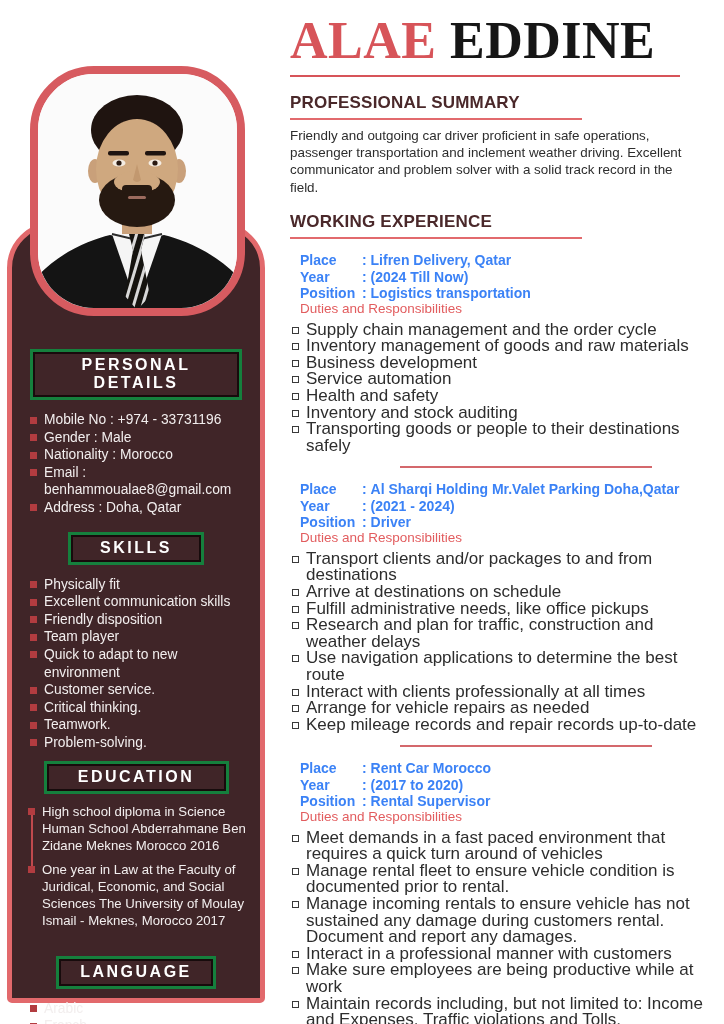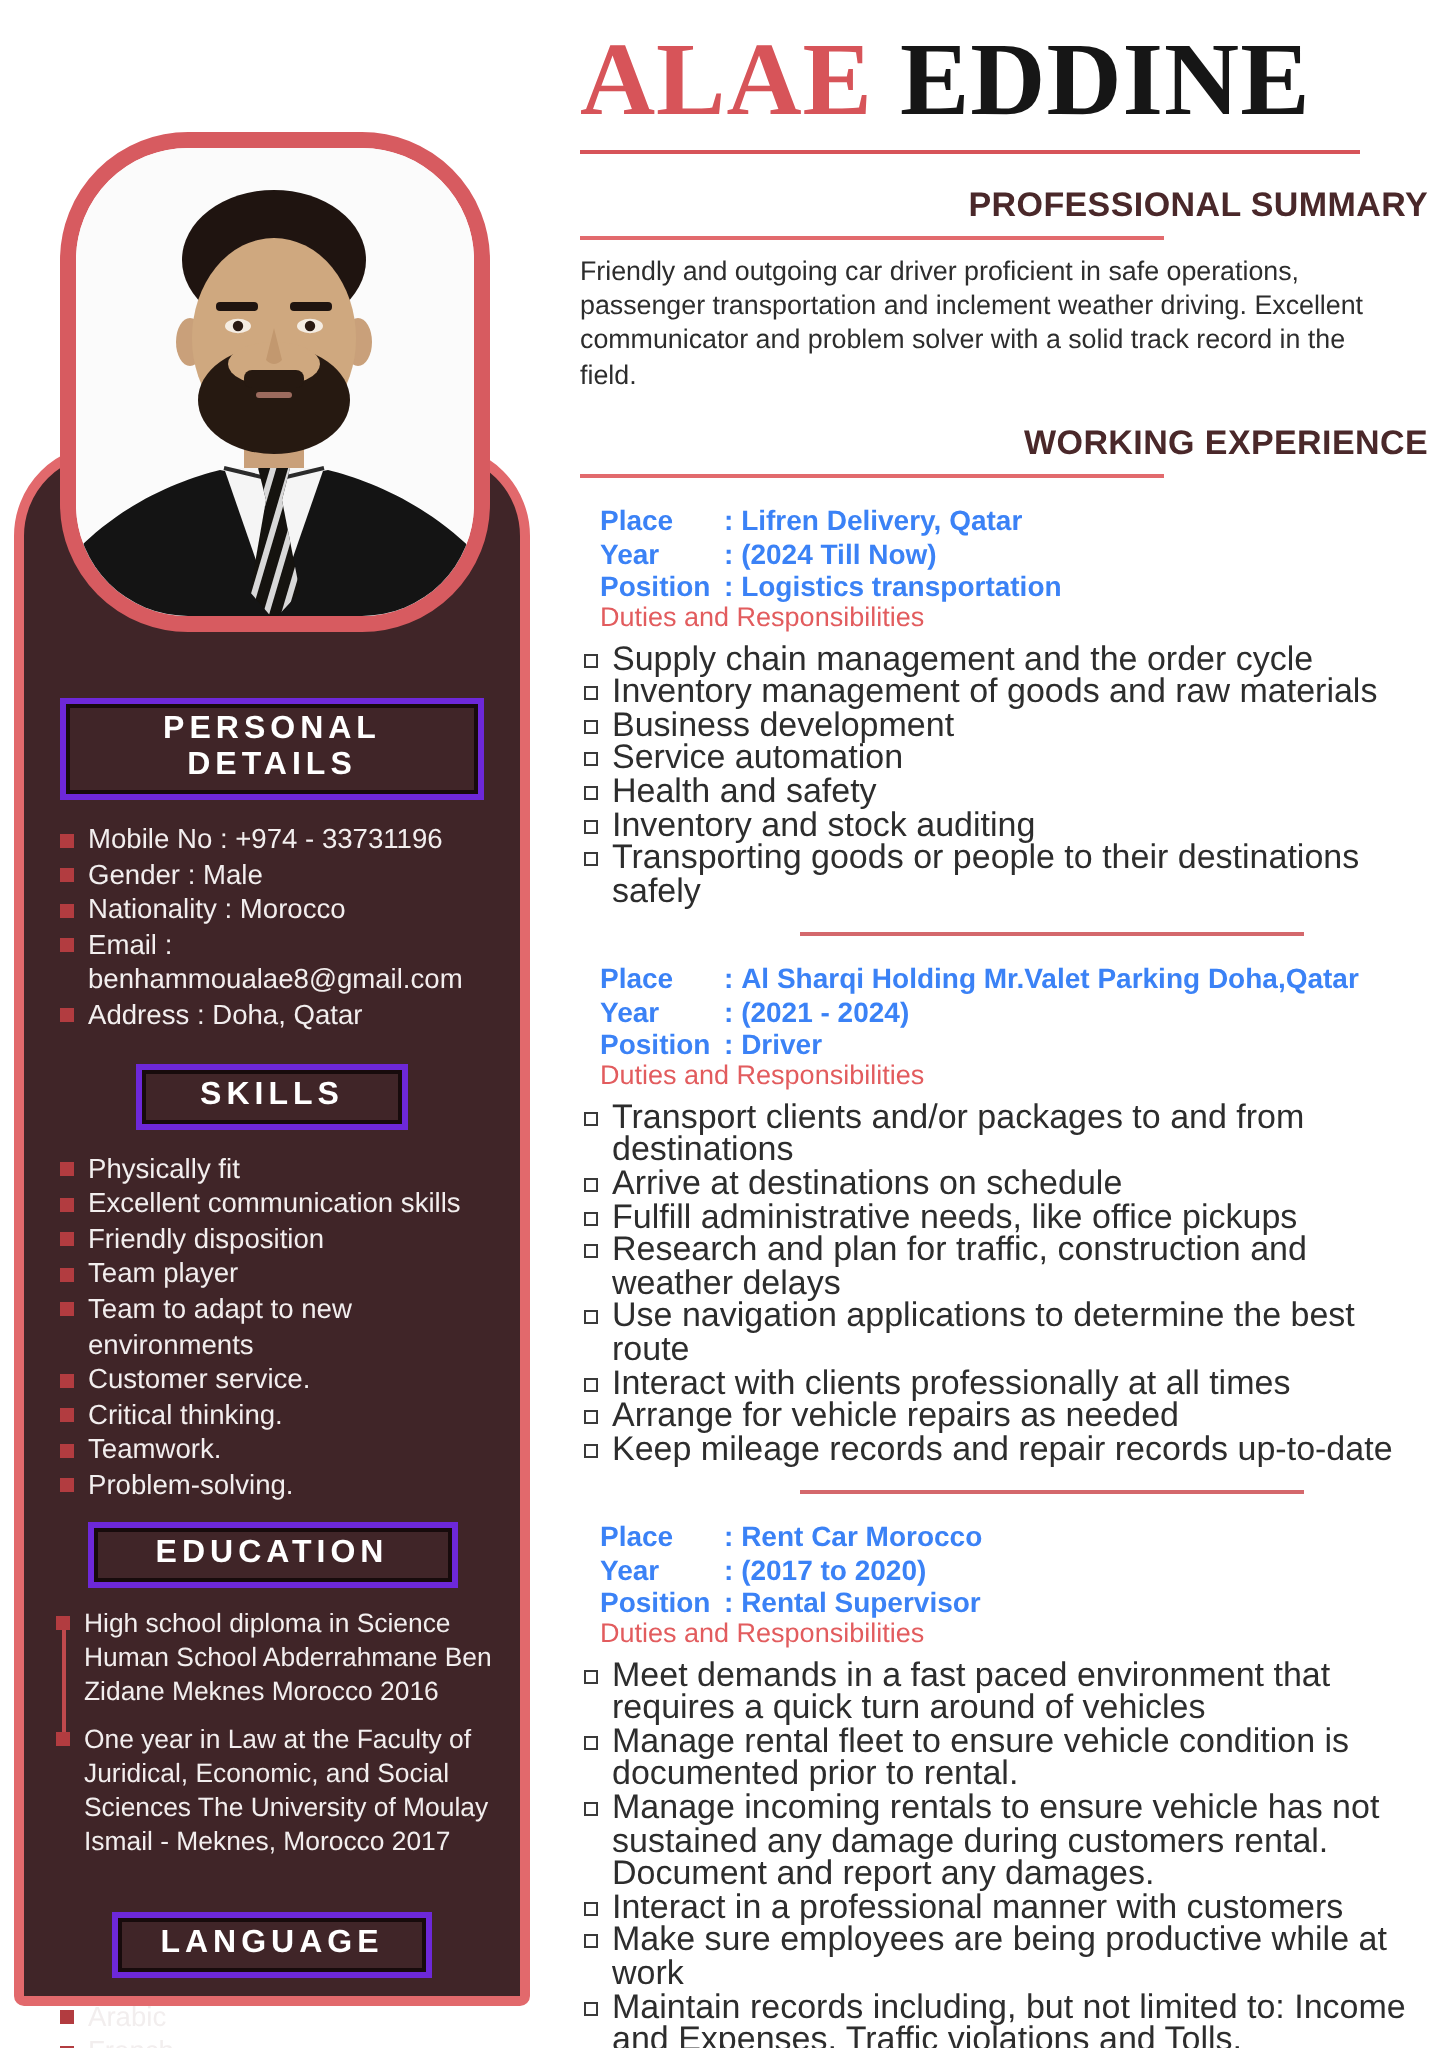--- a/index.html
+++ b/index.html
@@ -16,21 +16,21 @@
   .photo-frame {
     position:absolute; left:30px; top:66px; width:215px; height:250px;
     background:#fbfbfb; border:8px solid #d75b60; border-radius:64px;
     overflow:hidden; z-index:2;
   }
   .photo-frame svg { display:block; width:100%; height:100%; }
 
   .side-content { margin-top:122px; color:#f2eeee; }
   .side-header {
     display:block; margin:0 auto; text-align:center;
-    border:3px solid #6d28d9; box-shadow:inset 0 0 0 2px #170b0c;
+    border:3px solid #15803d; box-shadow:inset 0 0 0 2px #170b0c;
     color:#ffffff; font-weight:bold; font-size:16px; letter-spacing:2.5px;
     padding:4px 6px 5px;
   }
   .w-personal  { width:212px; }
   .w-skills    { width:136px; }
   .w-education { width:185px; }
   .w-language  { width:160px; }
 
   ul.side-list { list-style:none; margin:11px 8px 0 18px; }
   ul.side-list li {
@@ -54,21 +54,21 @@
   
   .right-col { position:absolute; left:290px; top:0; width:424px; }
   .name {
     margin-top:14px; font-family:"Liberation Serif", serif; font-weight:bold;
     font-size:52px; line-height:1.05; white-space:nowrap; letter-spacing:0.5px;
     color:#161616;
   }
   .name .first { color:#d75459; }
   .name-underline { width:390px; height:2px; background:#d75459; margin-top:6px; }
 
-  .sec-h { margin-top:16px; font-size:17px; font-weight:bold; color:#4a282a; letter-spacing:0.2px;text-align:right; }
+  .sec-h { margin-top:16px; font-size:17px; font-weight:bold; color:#4a282a; letter-spacing:0.2px; }
   .sec-underline { width:292px; height:2px; background:#e26a6d; margin-top:5px; }
 
   .summary { margin-top:7px; width:402px; font-size:13.4px; line-height:17.4px; color:#2d2d2d; }
 
   .job { margin-top:13px; }
   .meta { margin-left:10px; }
   .meta .row { display:flex; font-size:14px; font-weight:bold; color:#3b82f6; line-height:16.3px; }
   .meta .lbl { width:62px; flex:0 0 62px; }
   .meta .val::before { content:":\00a0 "; }
   .duties-label { margin-left:10px; font-size:13.5px; color:#e25c5e; line-height:16.5px; }
@@ -162,21 +162,21 @@
       <ul class="side-list">
 
           <li><span class="sq"></span><span>Physically fit</span></li>
 
           <li><span class="sq"></span><span>Excellent communication skills</span></li>
 
           <li><span class="sq"></span><span>Friendly disposition</span></li>
 
           <li><span class="sq"></span><span>Team player</span></li>
 
-          <li><span class="sq"></span><span>Team to adapt to new environments</span></li>
+          <li><span class="sq"></span><span>Quick to adapt to new environment</span></li>
 
           <li><span class="sq"></span><span>Customer service.</span></li>
 
           <li><span class="sq"></span><span>Critical thinking.</span></li>
 
           <li><span class="sq"></span><span>Teamwork.</span></li>
 
           <li><span class="sq"></span><span>Problem-solving.</span></li>
         </ul>
 

